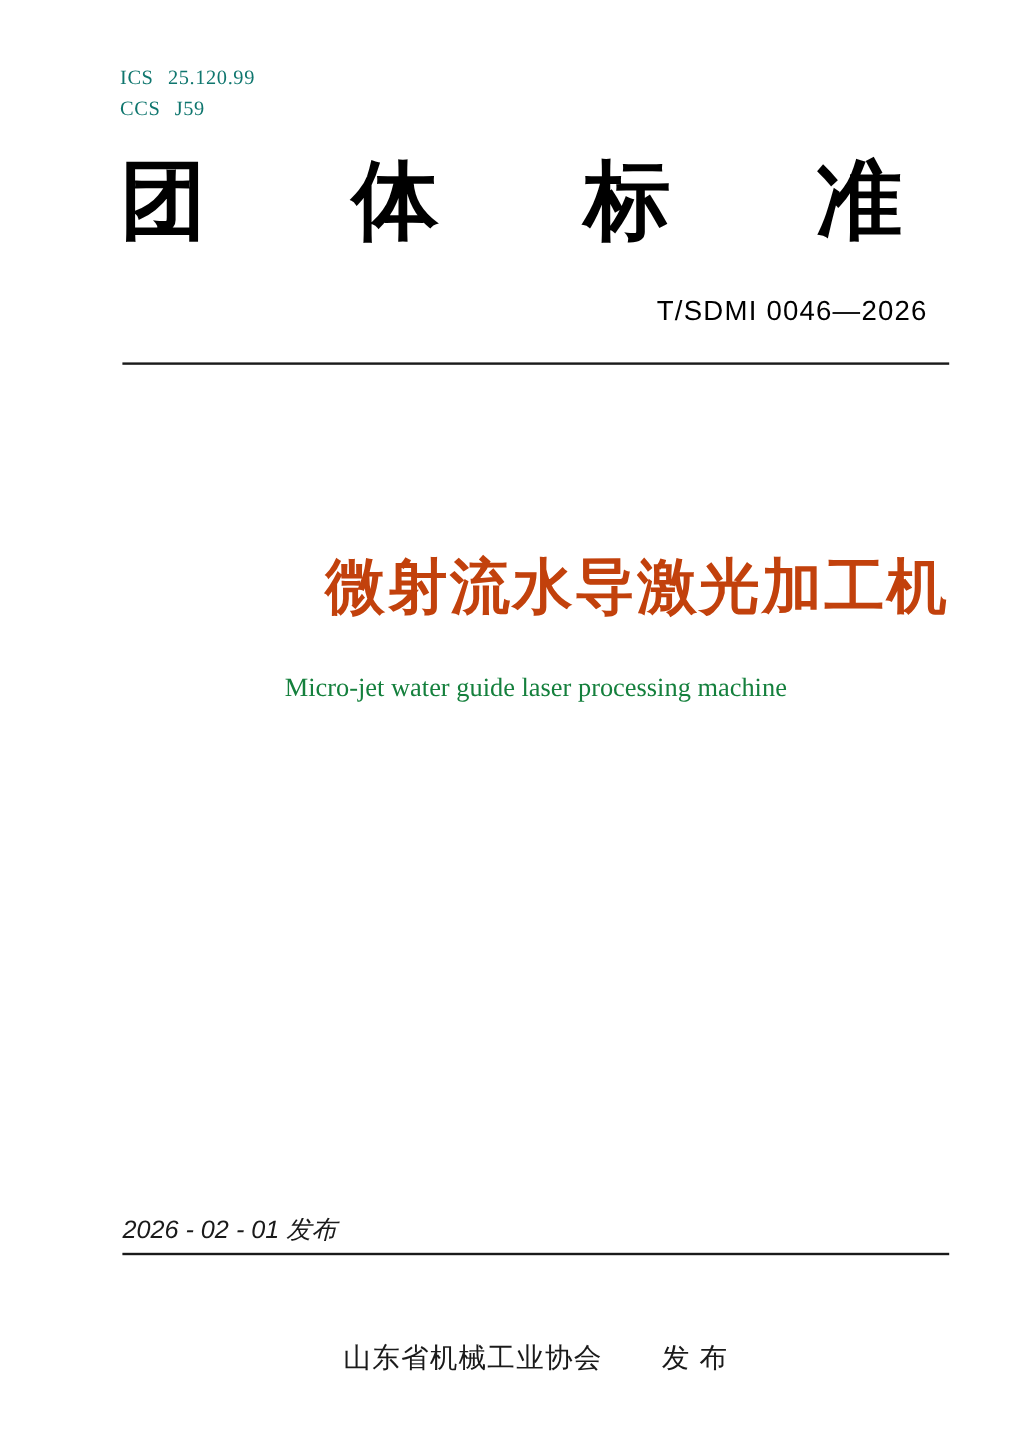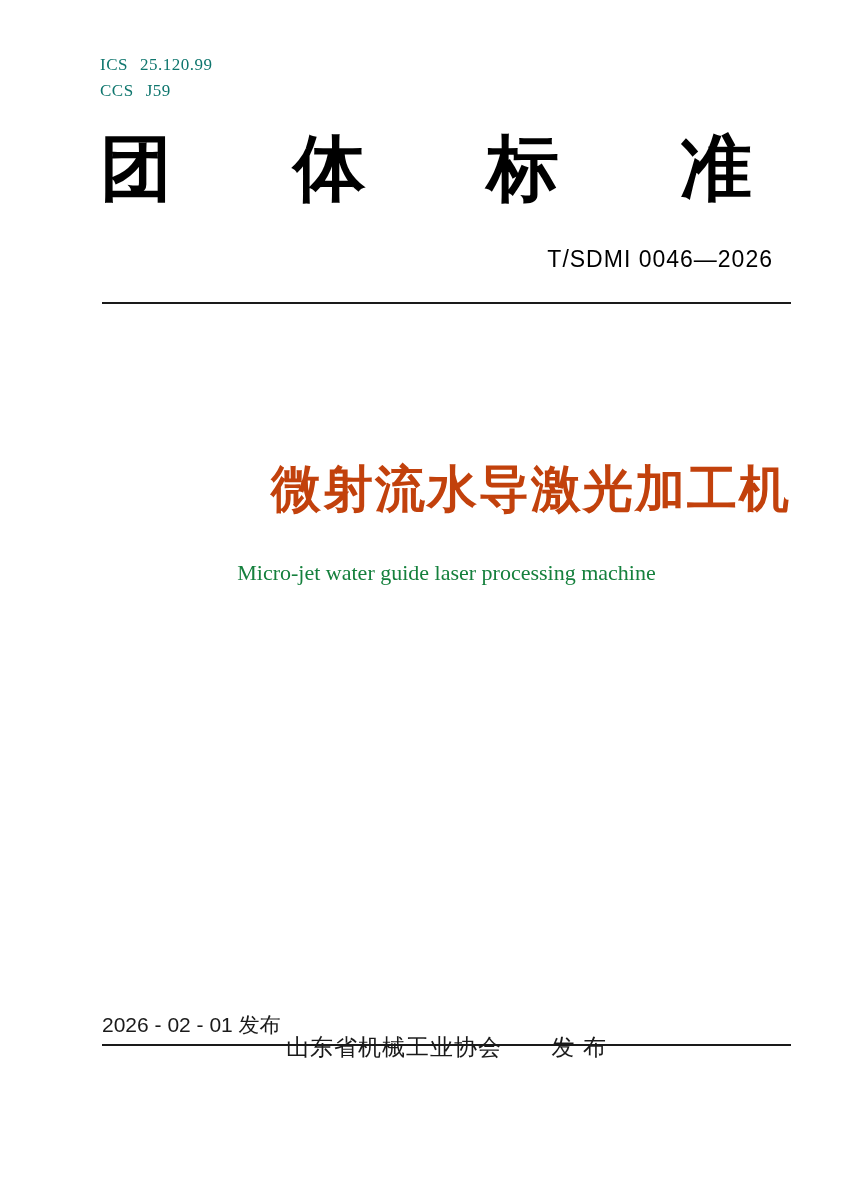--- a/index.html
+++ b/index.html
@@ -83,25 +83,26 @@
   
   .date-row {
     left: 102px; top: 1011px;
     width: 689px;
     display: flex;
     justify-content: space-between;
     font-family: "Liberation Sans", sans-serif;
     font-size: 21px;
     font-weight: 500;
     color: #1a1a1a;
+    font-style: italic;
   }
 
   
   .publisher-row {
-    left: 102px; top: 1032px;
+    left: 102px; top: 1116px;
     width: 689px;
     text-align: center;
     font-family: "Liberation Sans", sans-serif;
     font-size: 23px;
     font-weight: 500;
     letter-spacing: 1px;
     color: #1a1a1a;
   }
   .publisher-row .publish-label { margin-left: 42px; }
 </style>

